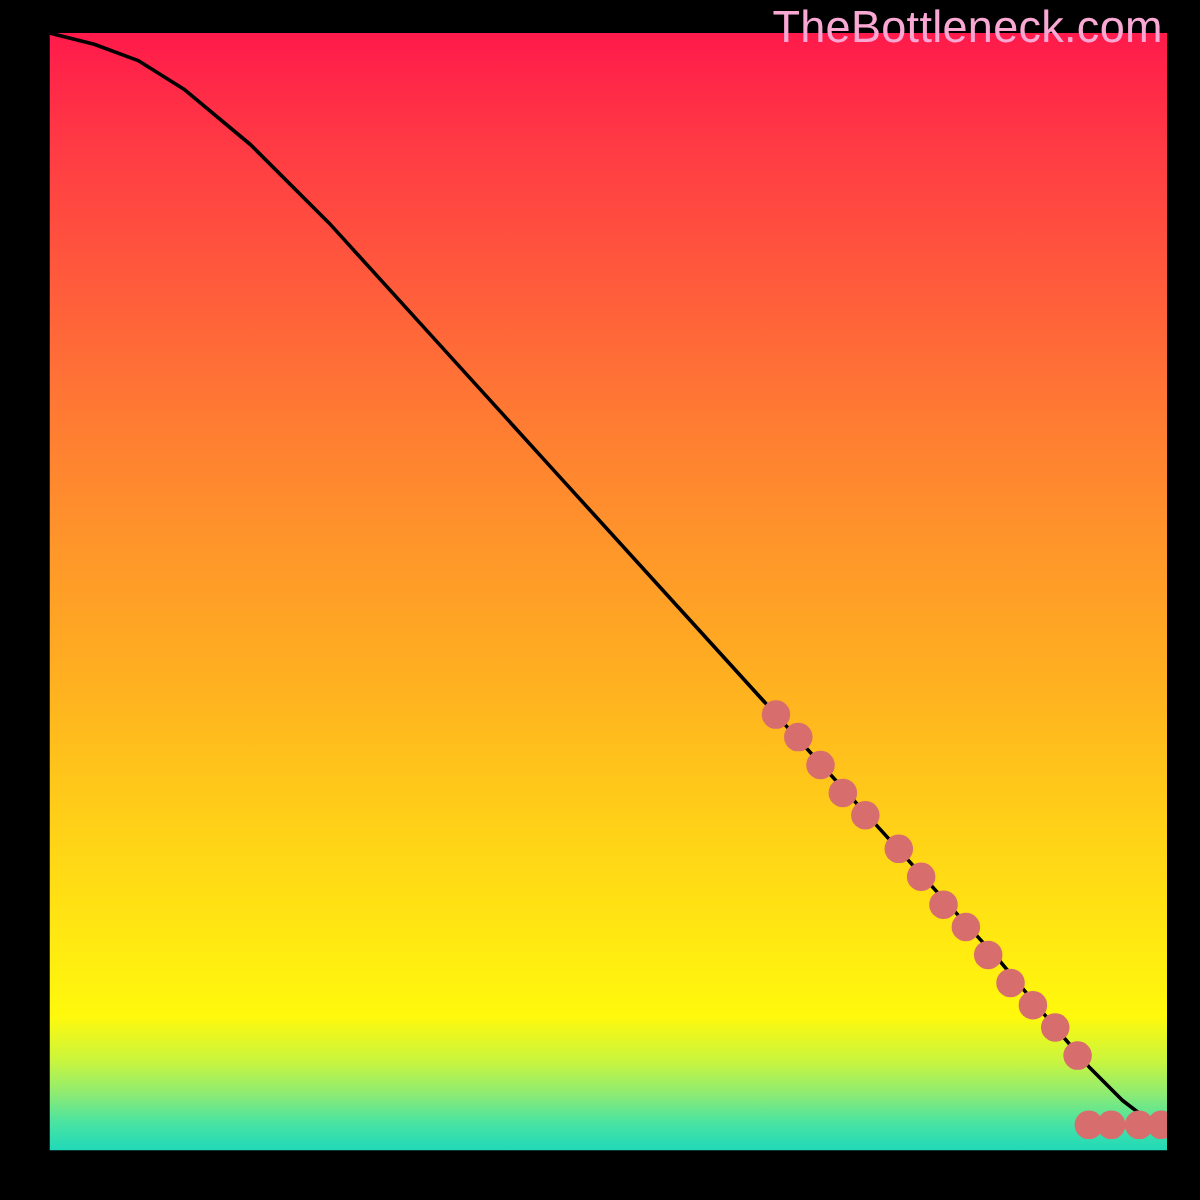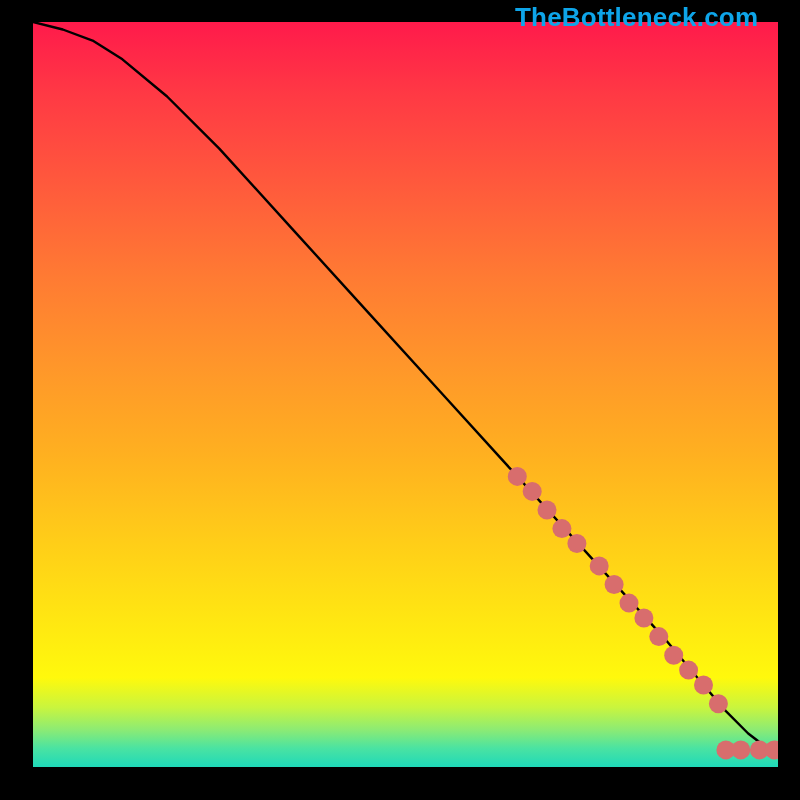--- a/index.html
+++ b/index.html
@@ -24,23 +24,23 @@
     top: 22px;
     width: 745px;
     height: 745px;
     overflow: hidden;
   }
   .attr {
     position: absolute;
     left: 515px;
     top: 2px;
     font-family: Arial, Helvetica, sans-serif;
-    font-size: 26px;
-    font-weight: 700;
-    color: #0ea5e9;
+    font-size: 30px;
+    font-weight: 400;
+    color: #f9a8d4;
     letter-spacing: 0.2px;
     pointer-events: none;
   }
   .gradient {
     position: absolute;
     inset: 0;
     background: linear-gradient(to bottom,
       #ff1a4b 0%,
       #ff3a44 10%,
       #ff5a3c 22%,

